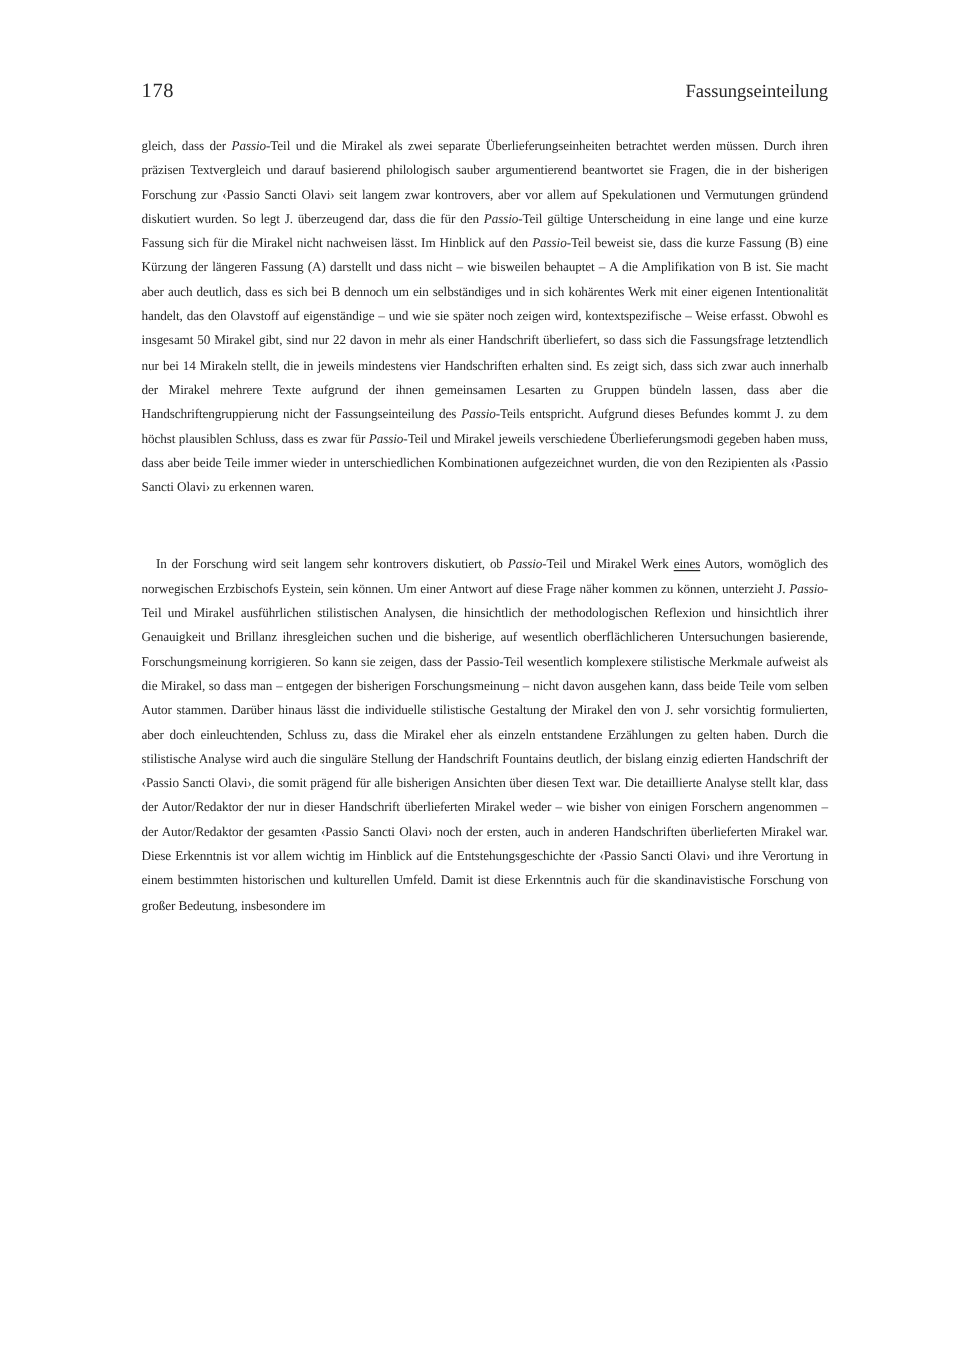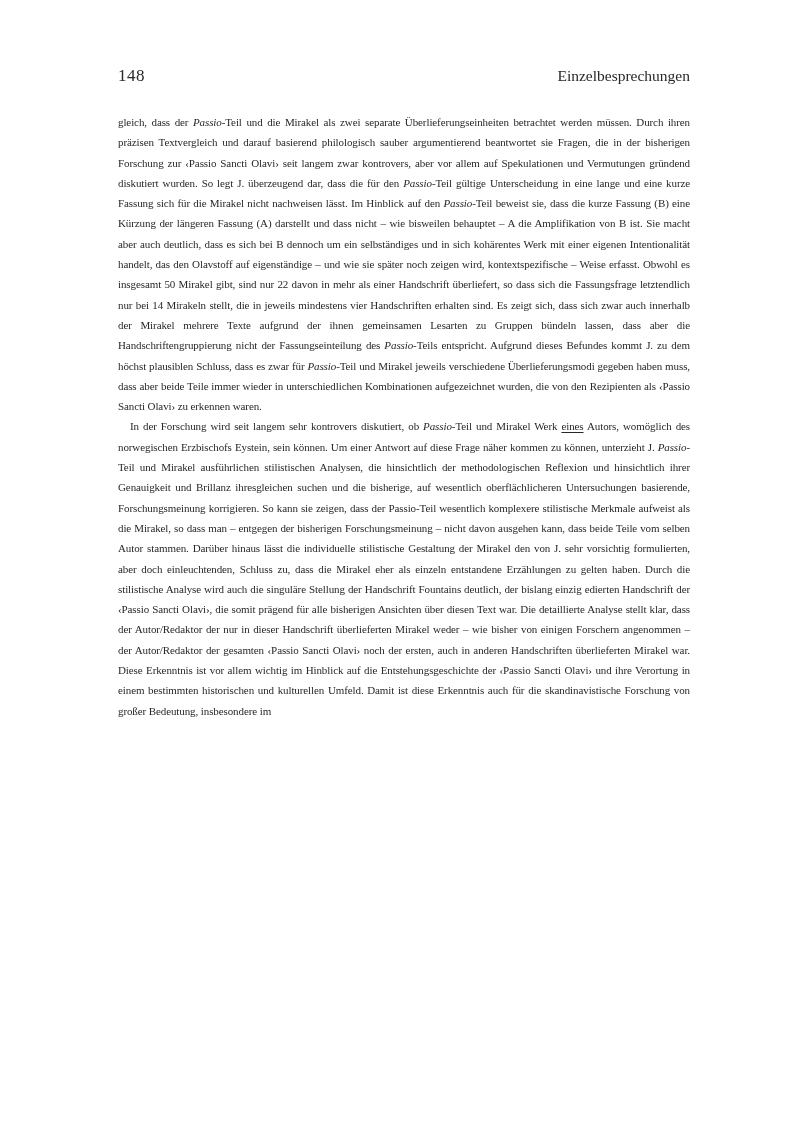--- a/index.html
+++ b/index.html
@@ -41,30 +41,31 @@
     line-height: 20.3px;
     text-align: justify;
     letter-spacing: -0.1px;
   }
   .body-text p {
     margin: 0;
     padding: 0;
   }
   .body-text p.indent {
     text-indent: 12px;
+    margin-top: 44px;
   }
   .run-italic { font-style: italic; }
   .run-underline { text-decoration: underline; text-underline-offset: 2px; }
 </style>
 </head>
 <body>
 
 <div class="page">
   <header class="page-header">
-    <span class="page-number">148</span>
-    <span class="running-title">Einzelbesprechungen</span>
+    <span class="page-number">178</span>
+    <span class="running-title">Fassungseinteilung</span>
   </header>
 
   <main class="body-text" id="body-text">
       <p><span>gleich, dass der </span><span class="run-italic">Passio</span><span>-Teil und die Mirakel als zwei separate Überlieferungseinheiten betrachtet werden müssen. Durch ihren präzisen Textvergleich und darauf basierend philologisch sauber argumentierend beantwortet sie Fragen, die in der bisherigen Forschung zur ‹Passio Sancti Olavi› seit langem zwar kontrovers, aber vor allem auf Spekulationen und Vermutungen gründend diskutiert wurden. So legt J. überzeugend dar, dass die für den </span><span class="run-italic">Passio</span><span>-Teil gültige Unterscheidung in eine lange und eine kurze Fassung sich für die Mirakel nicht nachweisen lässt. Im Hinblick auf den </span><span class="run-italic">Passio</span><span>-Teil beweist sie, dass die kurze Fassung (B) eine Kürzung der längeren Fassung (A) darstellt und dass nicht – wie bisweilen behauptet – A die Amplifikation von B ist. Sie macht aber auch deutlich, dass es sich bei B dennoch um ein selbständiges und in sich kohärentes Werk mit einer eigenen Intentionalität handelt, das den Olavstoff auf eigenständige – und wie sie später noch zeigen wird, kontextspezifische – Weise erfasst. Obwohl es insgesamt 50 Mirakel gibt, sind nur 22 davon in mehr als einer Handschrift überliefert, so dass sich die Fassungsfrage letztendlich nur bei 14 Mirakeln stellt, die in jeweils mindestens vier Handschriften erhalten sind. Es zeigt sich, dass sich zwar auch innerhalb der Mirakel mehrere Texte aufgrund der ihnen gemeinsamen Lesarten zu Gruppen bündeln lassen, dass aber die Handschriftengruppierung nicht der Fassungseinteilung des </span><span class="run-italic">Passio</span><span>-Teils entspricht. Aufgrund dieses Befundes kommt J. zu dem höchst plausiblen Schluss, dass es zwar für </span><span class="run-italic">Passio</span><span>-Teil und Mirakel jeweils verschiedene Überlieferungsmodi gegeben haben muss, dass aber beide Teile immer wieder in unterschiedlichen Kombinationen aufgezeichnet wurden, die von den Rezipienten als ‹Passio Sancti Olavi› zu erkennen waren.</span></p>
       <p class="indent"><span>In der Forschung wird seit langem sehr kontrovers diskutiert, ob </span><span class="run-italic">Passio</span><span>-Teil und Mirakel Werk </span><span class="run-underline">eines</span><span> Autors, womöglich des norwegischen Erzbischofs Eystein, sein können. Um einer Antwort auf diese Frage näher kommen zu können, unterzieht J. </span><span class="run-italic">Passio</span><span>-Teil und Mirakel ausführlichen stilistischen Analysen, die hinsichtlich der methodologischen Reflexion und hinsichtlich ihrer Genauigkeit und Brillanz ihresgleichen suchen und die bisherige, auf wesentlich oberflächlicheren Untersuchungen basierende, Forschungsmeinung korrigieren. So kann sie zeigen, dass der Passio-Teil wesentlich komplexere stilistische Merkmale aufweist als die Mirakel, so dass man – entgegen der bisherigen Forschungsmeinung – nicht davon ausgehen kann, dass beide Teile vom selben Autor stammen. Darüber hinaus lässt die individuelle stilistische Gestaltung der Mirakel den von J. sehr vorsichtig formulierten, aber doch einleuchtenden, Schluss zu, dass die Mirakel eher als einzeln entstandene Erzählungen zu gelten haben. Durch die stilistische Analyse wird auch die singuläre Stellung der Handschrift Fountains deutlich, der bislang einzig edierten Handschrift der ‹Passio Sancti Olavi›, die somit prägend für alle bisherigen Ansichten über diesen Text war. Die detaillierte Analyse stellt klar, dass der Autor/Redaktor der nur in dieser Handschrift überlieferten Mirakel weder – wie bisher von einigen Forschern angenommen – der Autor/Redaktor der gesamten ‹Passio Sancti Olavi› noch der ersten, auch in anderen Handschriften überlieferten Mirakel war. Diese Erkenntnis ist vor allem wichtig im Hinblick auf die Entstehungsgeschichte der ‹Passio Sancti Olavi› und ihre Verortung in einem bestimmten historischen und kulturellen Umfeld. Damit ist diese Erkenntnis auch für die skandinavistische Forschung von großer Bedeutung, insbesondere im</span></p>
     </main>
 </div>
 
 </body></html>

